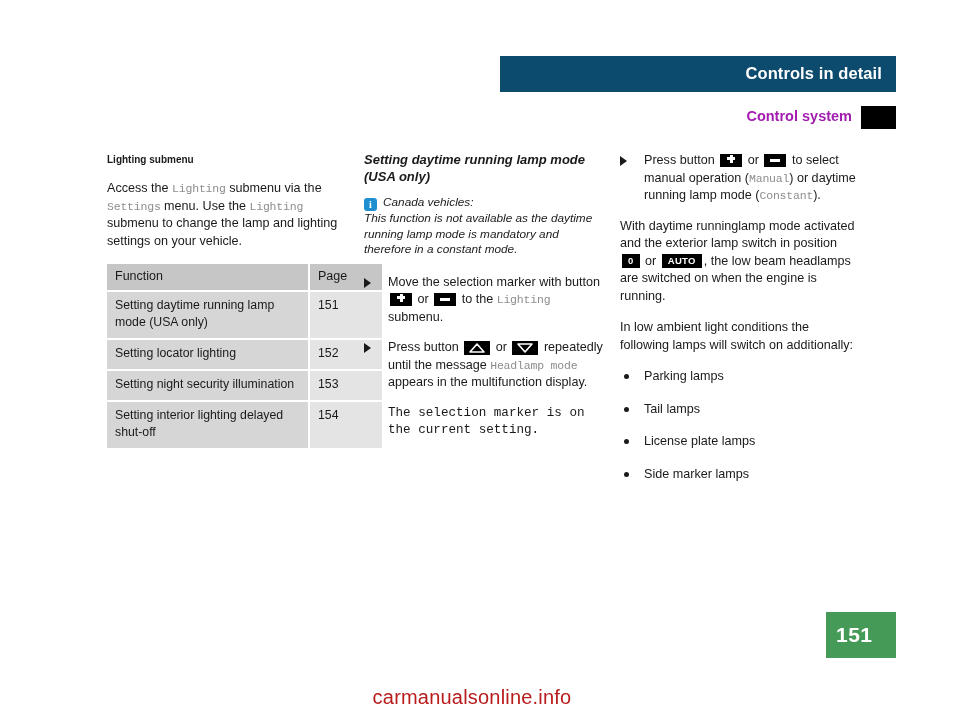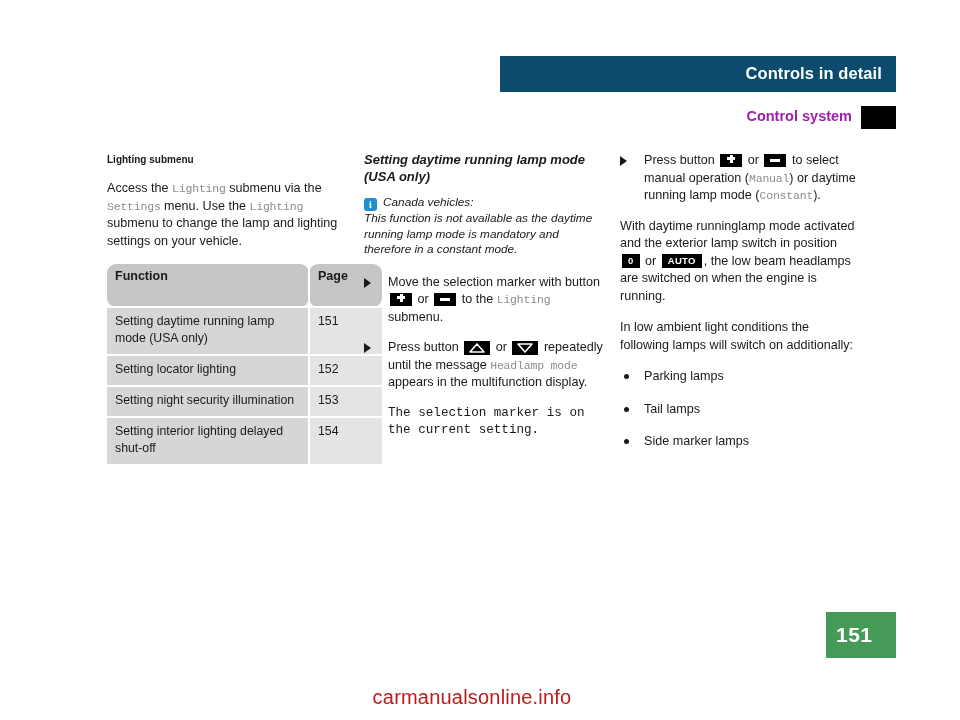--- a/index.html
+++ b/index.html
@@ -105,26 +105,25 @@
   table.func-table th,
   table.func-table td {
     text-align: left;
     vertical-align: top;
     font-size: 12.3px;
     line-height: 17px;
     padding: 5px 8px 7px 8px;
     border-bottom: 2px solid #ffffff;
   }
   table.func-table th {
-    font-weight: bold;
+    font-weight: normal;
     font-size: 12.5px;
     background: #c6c6c6;
     padding-top: 4px;
-    padding-bottom: 21px;
-    border-radius: 9px;
+    padding-bottom: 5px;
   }
   table.func-table th.col-fn, table.func-table td.col-fn {
     width: 185px;
     background: #d6d6d6;
     border-right: 2px solid #ffffff;
   }
   table.func-table th.col-fn { background: #c6c6c6; }
   table.func-table th.col-pg, table.func-table td.col-pg {
     width: 56px;
     background: #e4e4e4;
@@ -341,20 +340,23 @@
 
   <p class="para">In low ambient light conditions the following lamps will switch on additionally:</p>
 
   <div class="dotitem">
     <span class="dot"></span><span>Parking lamps</span>
   </div>
   <div class="dotitem">
     <span class="dot"></span><span>Tail lamps</span>
   </div>
   <div class="dotitem">
+    <span class="dot"></span><span>License plate lamps</span>
+  </div>
+  <div class="dotitem">
     <span class="dot"></span><span>Side marker lamps</span>
   </div>
 </div>
 
 <div id="page-number-block">
   <div id="page-number-text">151</div>
 </div>
 <div id="watermark">carmanualsonline.info</div>
 
 </body></html>

